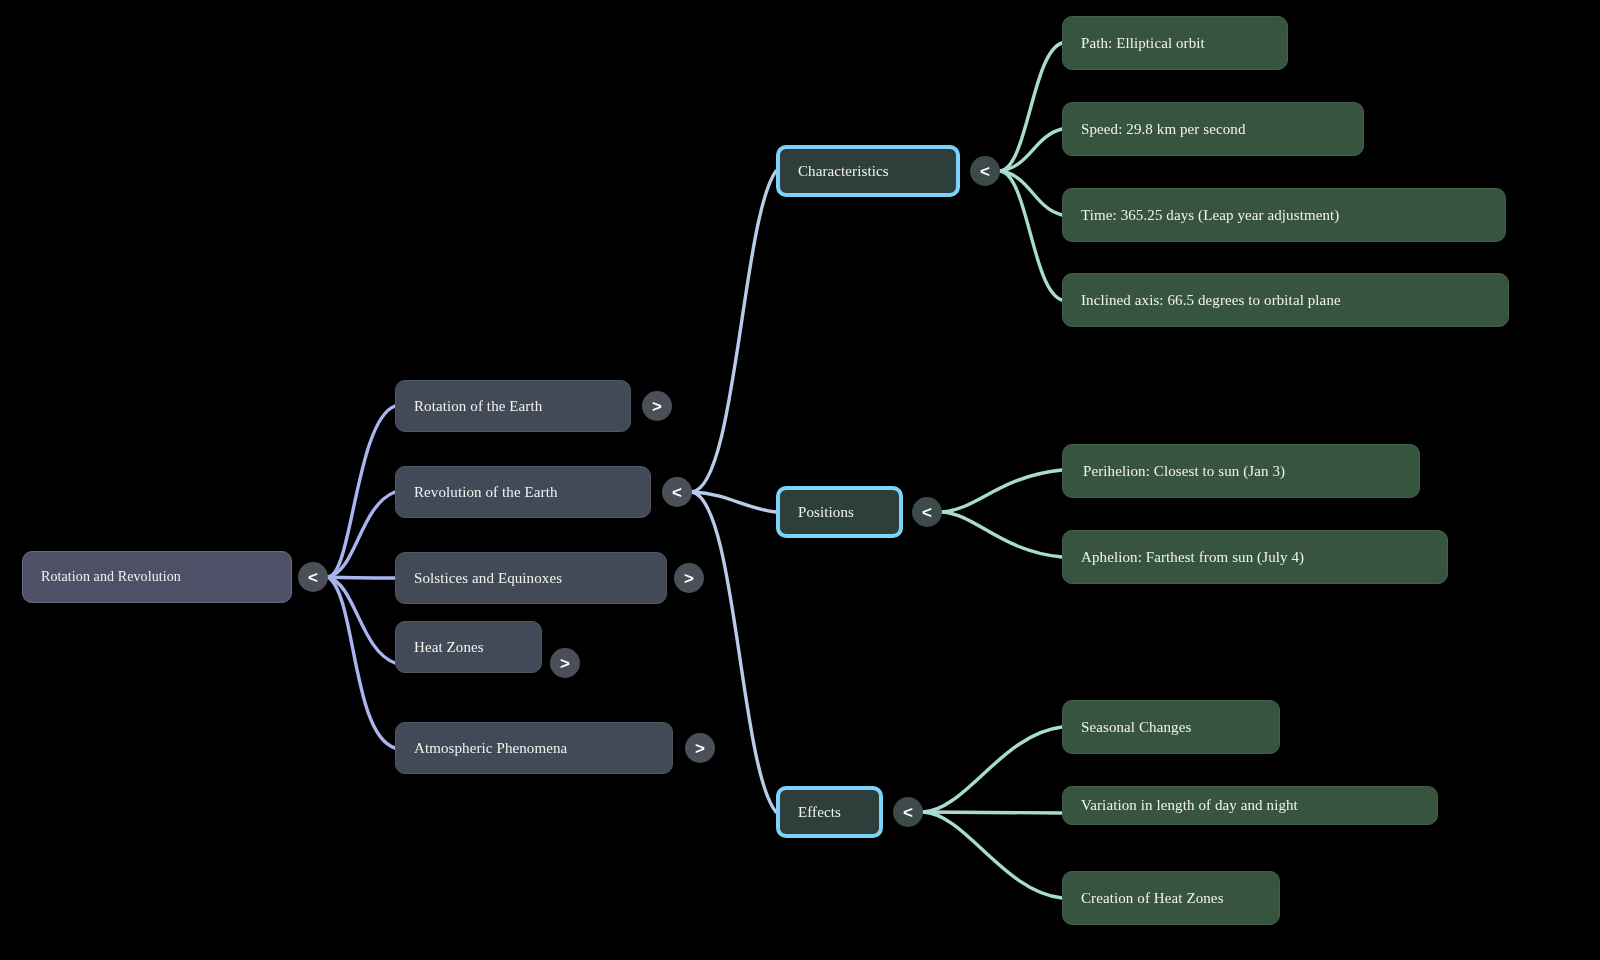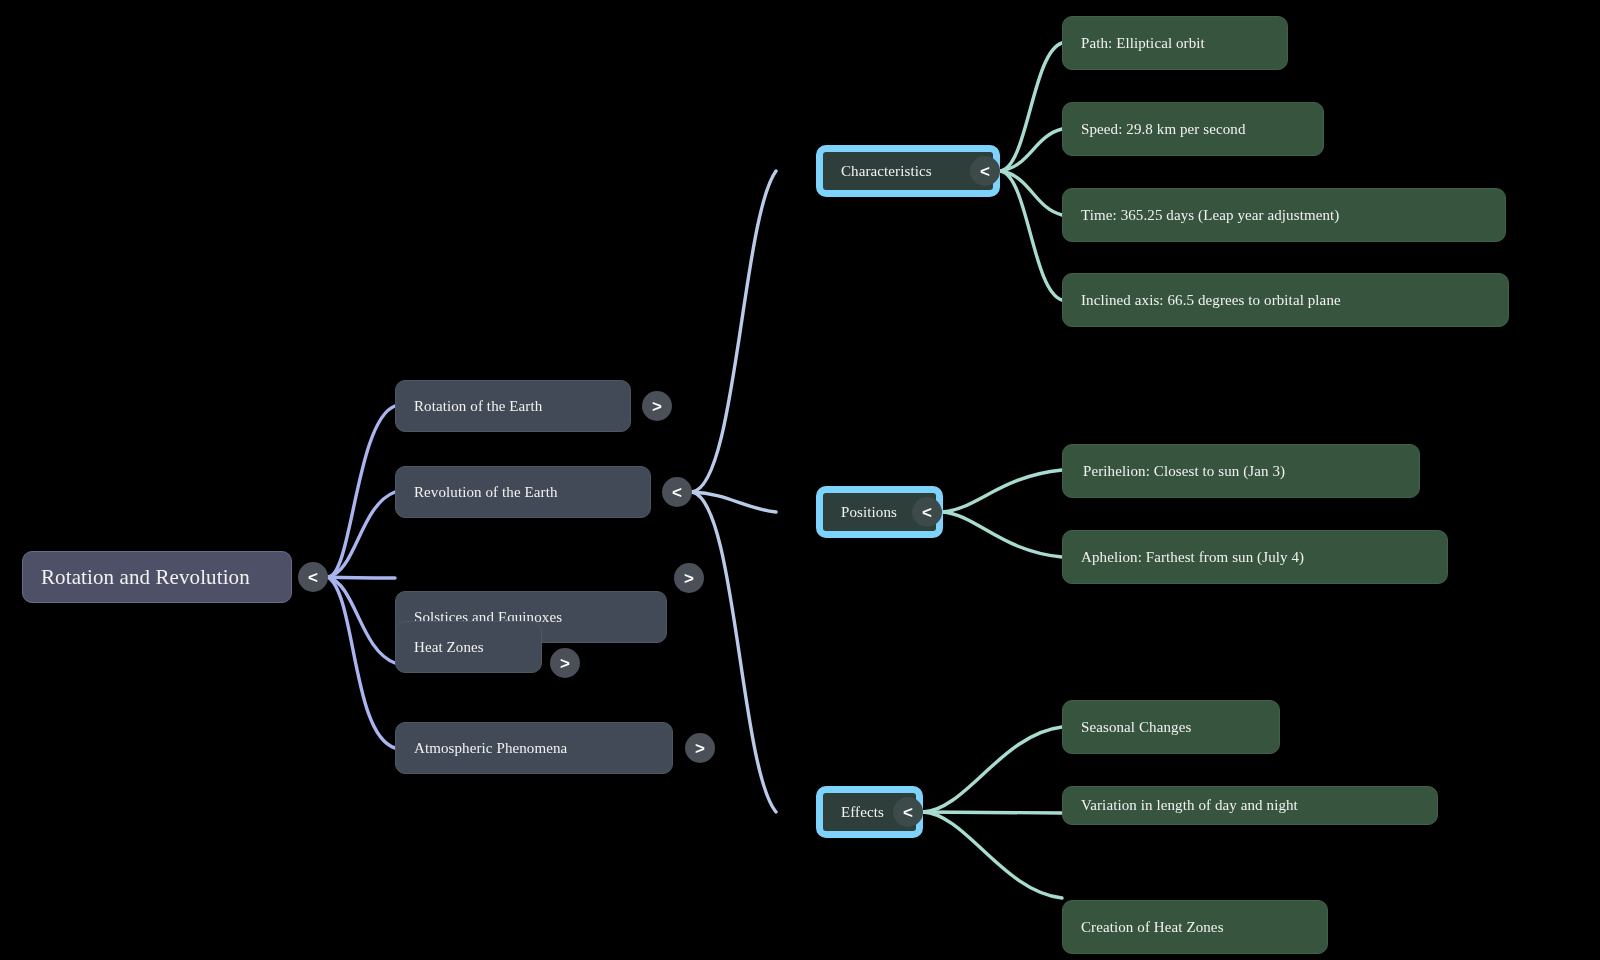--- a/index.html
+++ b/index.html
@@ -40,30 +40,29 @@
     line-height: 1;
     letter-spacing: 0.1px;
     padding: 0 18px;
     white-space: nowrap;
     cursor: pointer;
     z-index: 5;
   }
   .node.root {
     background: #4e5068;
     border: 1px solid #6a6c86;
-    font-size: 21px;
+    font-size: 14px;
   }
   .node.lvl2 {
     background: #414a56;
     border: 1px solid #4d5763;
   }
   .node.lvl3 {
     background: #2e3e3a;
-    border: 7px solid #7dd3fc;
-    margin-left: 40px;
+    border: 4px solid #7dd3fc;
   }
   .node.leaf {
     background: #37543f;
     border: 1px solid #41604a;
   }
   .toggle {
     position: absolute;
     width: 30px;
     height: 30px;
     border-radius: 50%;
@@ -118,21 +117,21 @@
       </div>
       <div class="toggle dark" style="left: 298px; top: 562px;">&lt;</div>
       <div class="node lvl2" style="left: 395px; top: 380px; width: 236px; height: 52px;">
         <span>Rotation of the Earth</span>
       </div>
       <div class="toggle dark" style="left: 642px; top: 391px;">&gt;</div>
       <div class="node lvl2" style="left: 395px; top: 466px; width: 256px; height: 52px;">
         <span>Revolution of the Earth</span>
       </div>
       <div class="toggle dark" style="left: 662px; top: 477px;">&lt;</div>
-      <div class="node lvl2" style="left: 395px; top: 552px; width: 272px; height: 52px; margin-top: 39px;">
+      <div class="node lvl2" style="left: 395px; top: 552px; width: 272px; height: 52px;">
         <span>Solstices and Equinoxes</span>
       </div>
       <div class="toggle dark" style="left: 674px; top: 563px;">&gt;</div>
       <div class="node lvl2" style="left: 395px; top: 621px; width: 147px; height: 52px;">
         <span>Heat Zones</span>
       </div>
       <div class="toggle dark" style="left: 550px; top: 648px;">&gt;</div>
       <div class="node lvl2" style="left: 395px; top: 722px; width: 278px; height: 52px;">
         <span>Atmospheric Phenomena</span>
       </div>
@@ -145,39 +144,39 @@
         <span>Positions</span>
       </div>
       <div class="toggle green" style="left: 912px; top: 497px;">&lt;</div>
       <div class="node lvl3" style="left: 776px; top: 786px; width: 107px; height: 52px;">
         <span>Effects</span>
       </div>
       <div class="toggle green" style="left: 893px; top: 797px;">&lt;</div>
       <div class="node leaf" style="left: 1062px; top: 16px; width: 226px; height: 54px;">
         <span>Path: Elliptical orbit</span>
       </div>
-      <div class="node leaf" style="left: 1062px; top: 102px; width: 262px; height: 54px;">
+      <div class="node leaf" style="left: 1062px; top: 102px; width: 302px; height: 54px;">
         <span>Speed: 29.8 km per second</span>
       </div>
       <div class="node leaf" style="left: 1062px; top: 188px; width: 444px; height: 54px;">
         <span>Time: 365.25 days (Leap year adjustment)</span>
       </div>
       <div class="node leaf" style="left: 1062px; top: 273px; width: 447px; height: 54px;">
         <span>Inclined axis: 66.5 degrees to orbital plane</span>
       </div>
       <div class="node leaf" style="left: 1062px; top: 444px; width: 358px; height: 54px; padding-left: 20px;">
         <span>Perihelion: Closest to sun (Jan 3)</span>
       </div>
       <div class="node leaf" style="left: 1062px; top: 530px; width: 386px; height: 54px;">
         <span>Aphelion: Farthest from sun (July 4)</span>
       </div>
       <div class="node leaf" style="left: 1062px; top: 700px; width: 218px; height: 54px;">
         <span>Seasonal Changes</span>
       </div>
       <div class="node leaf" style="left: 1062px; top: 786px; width: 376px; height: 39px;">
         <span>Variation in length of day and night</span>
       </div>
-      <div class="node leaf" style="left: 1062px; top: 871px; width: 266px; height: 54px; margin-top: 29px;">
+      <div class="node leaf" style="left: 1062px; top: 871px; width: 218px; height: 54px;">
         <span>Creation of Heat Zones</span>
       </div>
     </div>
 
 </div>
 
 </body></html>

